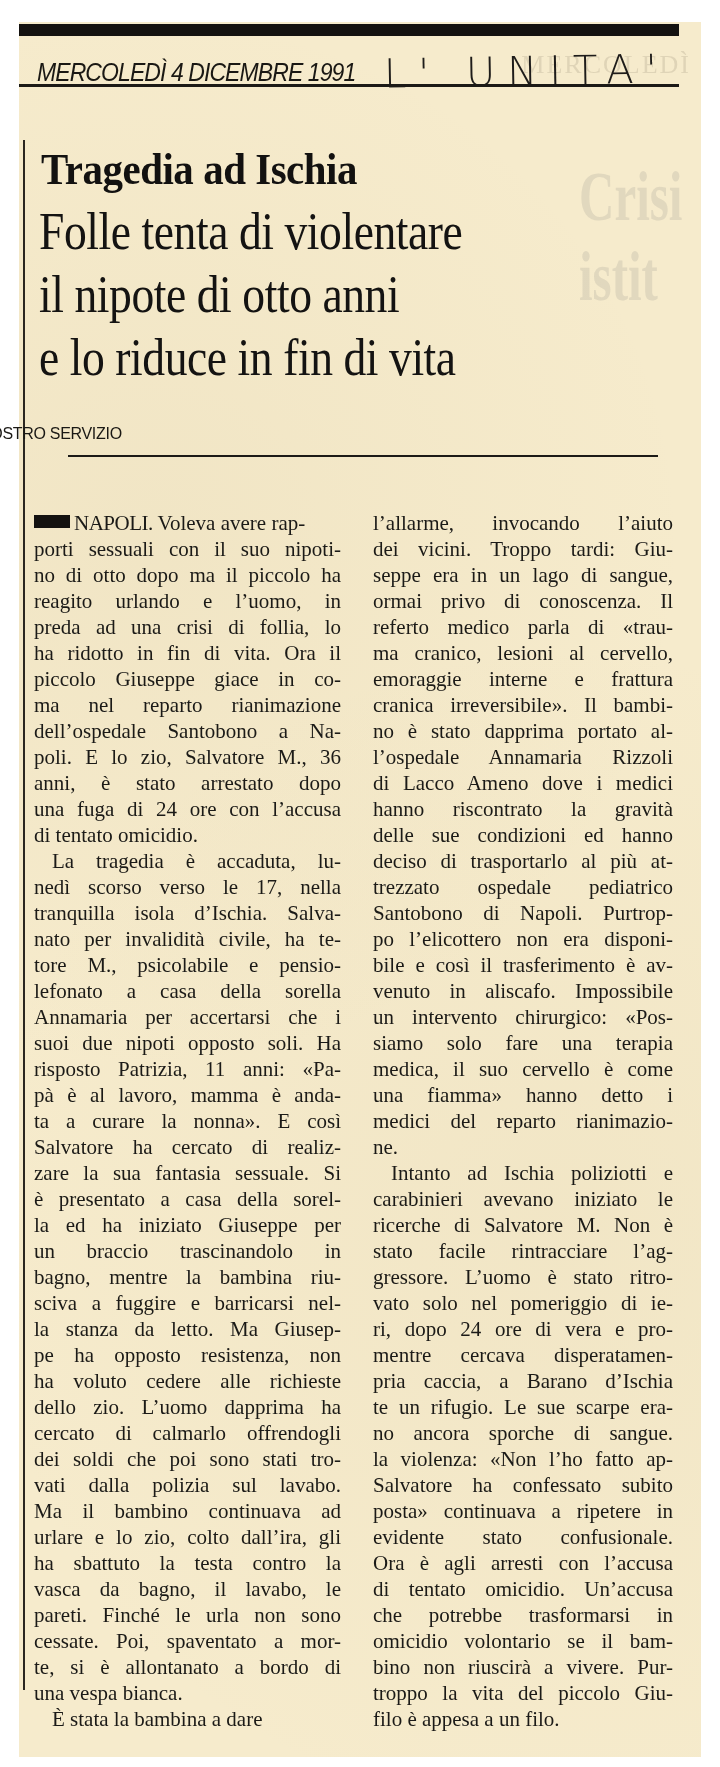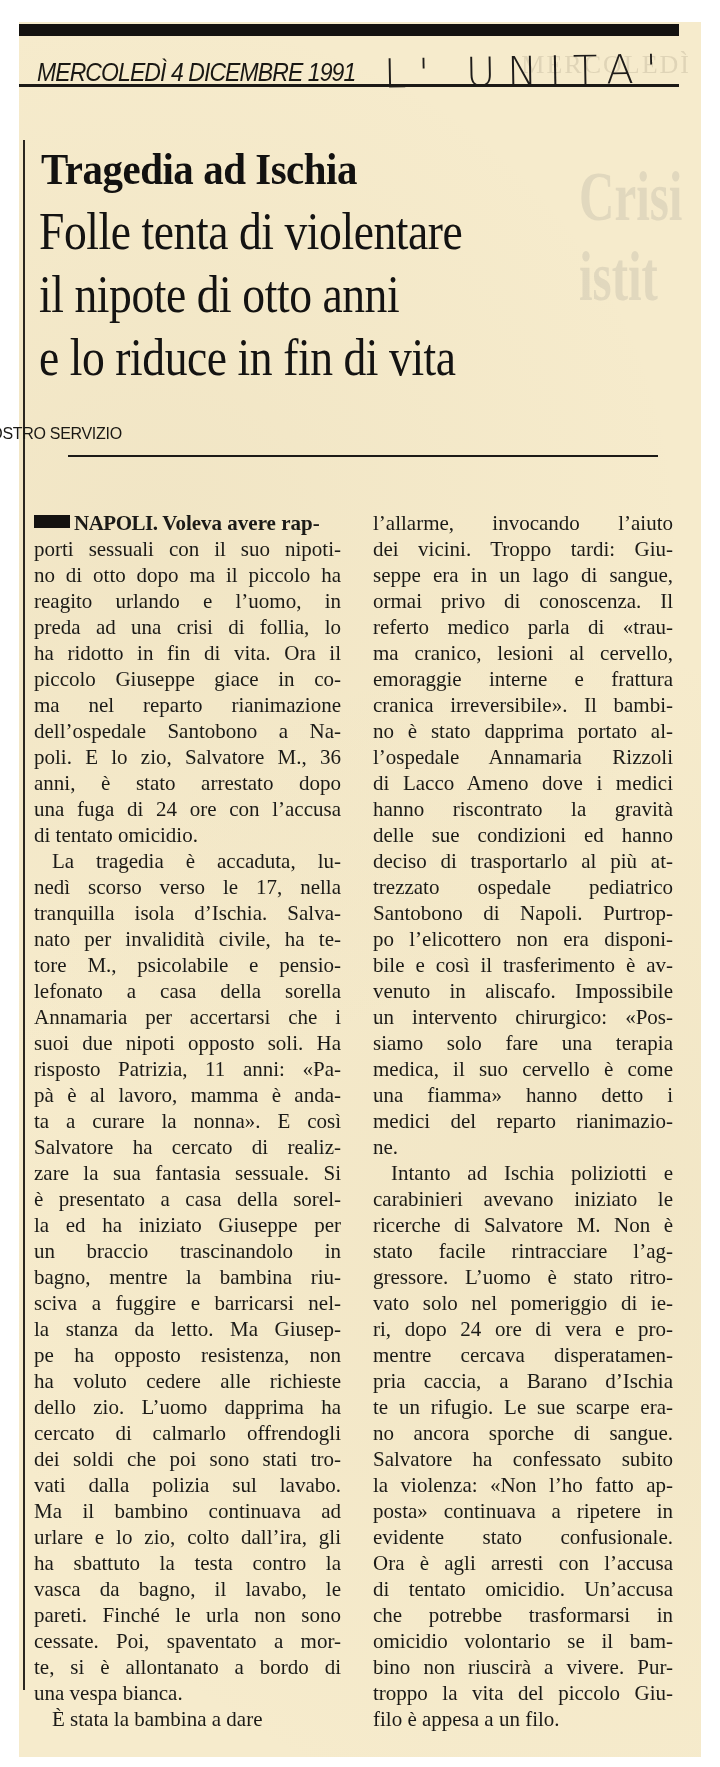--- a/index.html
+++ b/index.html
@@ -166,21 +166,21 @@
     <div>Folle tenta di violentare</div>
     <div>il nipote di otto anni</div>
     <div>e lo riduce in fin di vita</div>
   </div>
   <div class="byline">
     <span>NOSTRO SERVIZIO</span>
   </div>
   <div class="byline-rule"></div>
 
   <div class="col col-left" id="col-left">
-      <span class="line" style="text-align-last: left; font-weight: bold;"><span class="lead-square"></span><span class="dateline-place">NAPOLI. </span><span>Voleva avere rap-</span></span>
+      <span class="line" style="text-align-last: left;"><span class="lead-square"></span><span class="dateline-place">NAPOLI. </span><span>Voleva avere rap-</span></span>
       <span class="line">porti sessuali con il suo nipoti-</span>
       <span class="line">no di otto dopo ma il piccolo ha</span>
       <span class="line">reagito urlando e l’uomo, in</span>
       <span class="line">preda ad una crisi di follia, lo</span>
       <span class="line">ha ridotto in fin di vita. Ora il</span>
       <span class="line">piccolo Giuseppe giace in co-</span>
       <span class="line">ma nel reparto rianimazione</span>
       <span class="line">dell’ospedale Santobono a Na-</span>
       <span class="line">poli. E lo zio, Salvatore M., 36</span>
       <span class="line">anni, è stato arrestato dopo</span>
@@ -251,22 +251,22 @@
       <span class="line">carabinieri avevano iniziato le</span>
       <span class="line">ricerche di Salvatore M. Non è</span>
       <span class="line">stato facile rintracciare l’ag-</span>
       <span class="line">gressore. L’uomo è stato ritro-</span>
       <span class="line">vato solo nel pomeriggio di ie-</span>
       <span class="line">ri, dopo 24 ore di vera e pro-</span>
       <span class="line">mentre cercava disperatamen-</span>
       <span class="line">pria caccia, a Barano d’Ischia</span>
       <span class="line">te un rifugio. Le sue scarpe era-</span>
       <span class="line">no ancora sporche di sangue.</span>
+      <span class="line">la violenza: «Non l’ho fatto ap-</span>
       <span class="line">Salvatore ha confessato subito</span>
-      <span class="line">la violenza: «Non l’ho fatto ap-</span>
       <span class="line">posta» continuava a ripetere in</span>
       <span class="line">evidente stato confusionale.</span>
       <span class="line">Ora è agli arresti con l’accusa</span>
       <span class="line">di tentato omicidio. Un’accusa</span>
       <span class="line">che potrebbe trasformarsi in</span>
       <span class="line">omicidio volontario se il bam-</span>
       <span class="line">bino non riuscirà a vivere. Pur-</span>
       <span class="line">troppo la vita del piccolo Giu-</span>
       <span class="line last">filo è appesa a un filo.</span>
     </div>

